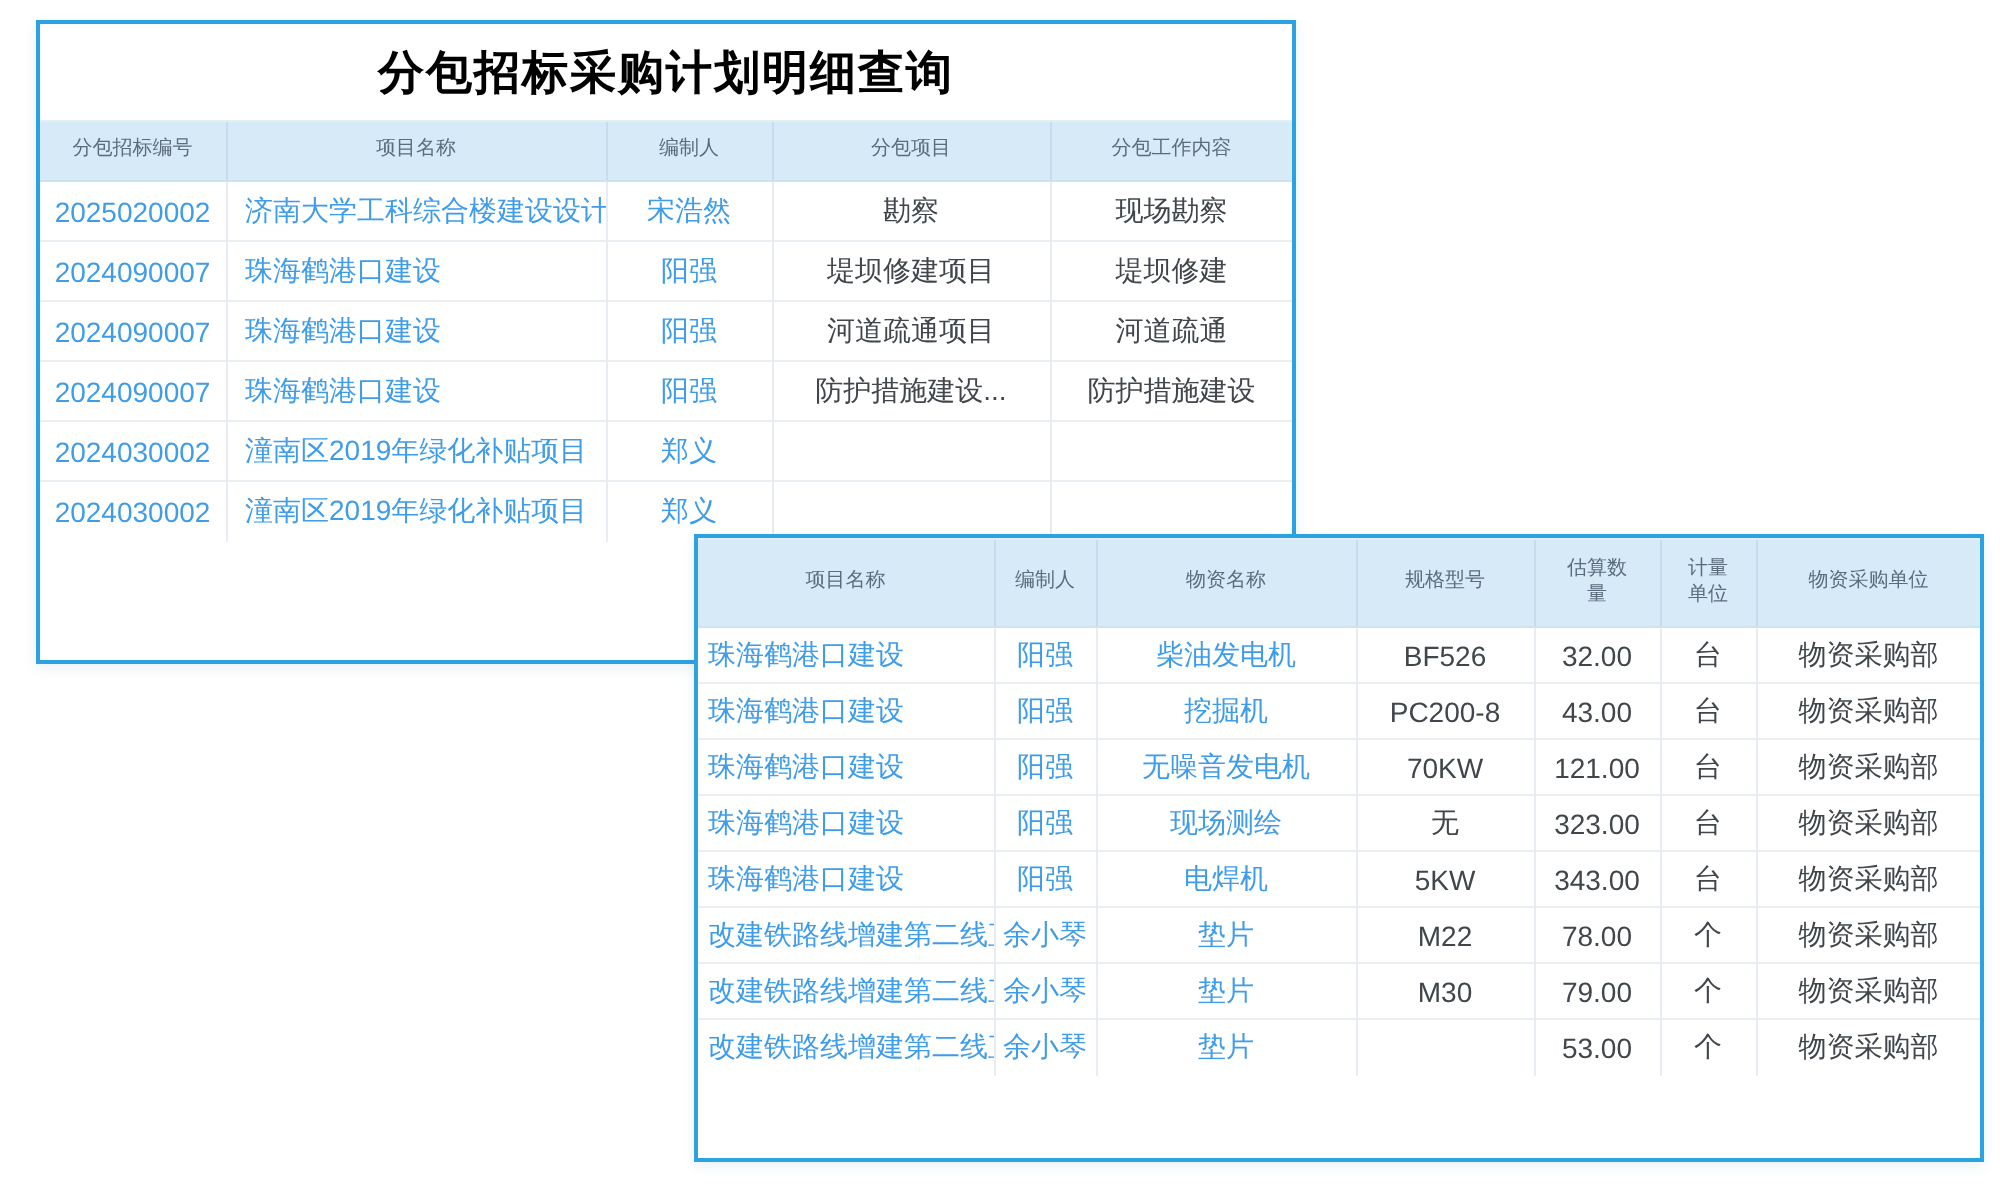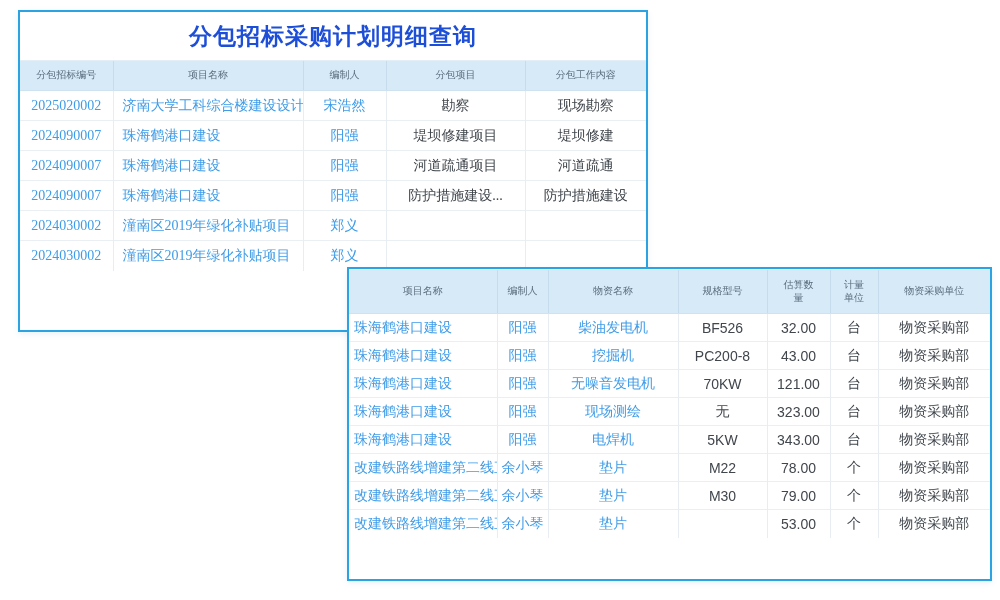--- a/index.html
+++ b/index.html
@@ -9,42 +9,42 @@
     overflow:hidden;
   }
   .panel{
     position:absolute;background:#ffffff;
     border:2px solid #2ba2e2;box-sizing:border-box;
     box-shadow:0 2px 6px rgba(40,120,180,0.10);
   }
   .panel-t1{left:18px;top:10px;width:630px;height:322px;z-index:1;}
   .panel-t2{left:347px;top:267px;width:645px;height:314px;z-index:2;}
   .panel-title{
-    text-align:center;font-weight:bold;color:#1d4ed8;
+    text-align:center;font-weight:bold;color:#000000;
     font-size:23px;letter-spacing:1px;
     white-space:nowrap;overflow:hidden;
   }
   .panel-t1 .panel-title{height:48px;line-height:48px;}
   .panel-t2 .panel-title{height:42px;line-height:42px;}
   table{border-collapse:collapse;table-layout:fixed;width:100%;}
   th{
     background:#d6eaf8;color:#5a6d7e;font-weight:normal;font-size:10px;
     border-left:1px solid #c6dbec;border-top:1px solid #e4eef7;border-bottom:1px solid #cfe2f0;
     padding:1px;line-height:1.25;word-break:break-all;overflow:hidden;
   }
   th:first-child{border-left:none;}
   td{
     font-size:14px;color:#40464c;text-align:center;vertical-align:middle;
     border-left:1px solid #e7edf2;border-top:1px solid #eaeff4;
     padding:0 2px;white-space:nowrap;overflow:hidden;box-sizing:border-box;
   }
   td:first-child{border-left:none;}
   tbody tr:first-child td{border-top:none;}
   .t1 thead tr{height:30px;}
-  .t1 tbody tr{height:30px;font-family:Liberation Serif, serif;}
+  .t1 tbody tr{height:30px;}
   .t2 thead tr{height:44px;}
   .t2 tbody tr{height:28px;}
   td.blue{color:#3f9ce8;cursor:pointer;}
   td.left{text-align:left;}
   .t1 td.left{padding-left:9px;}
   .t2 td.left{padding-left:5px;}
 </style>
 </head>
 <body>
 

